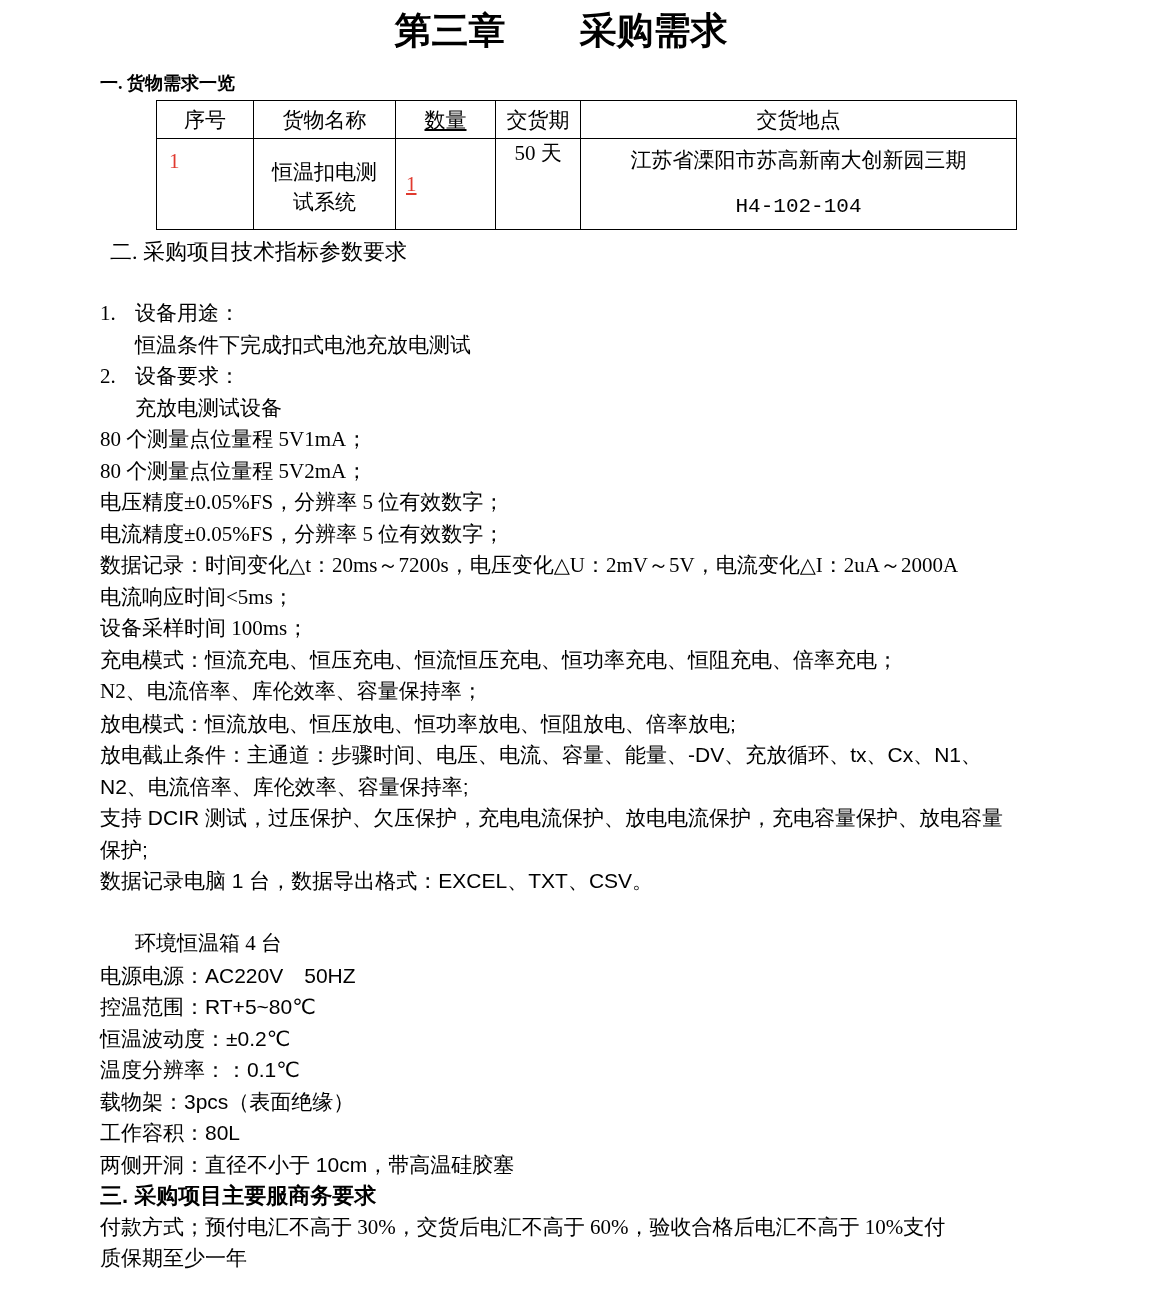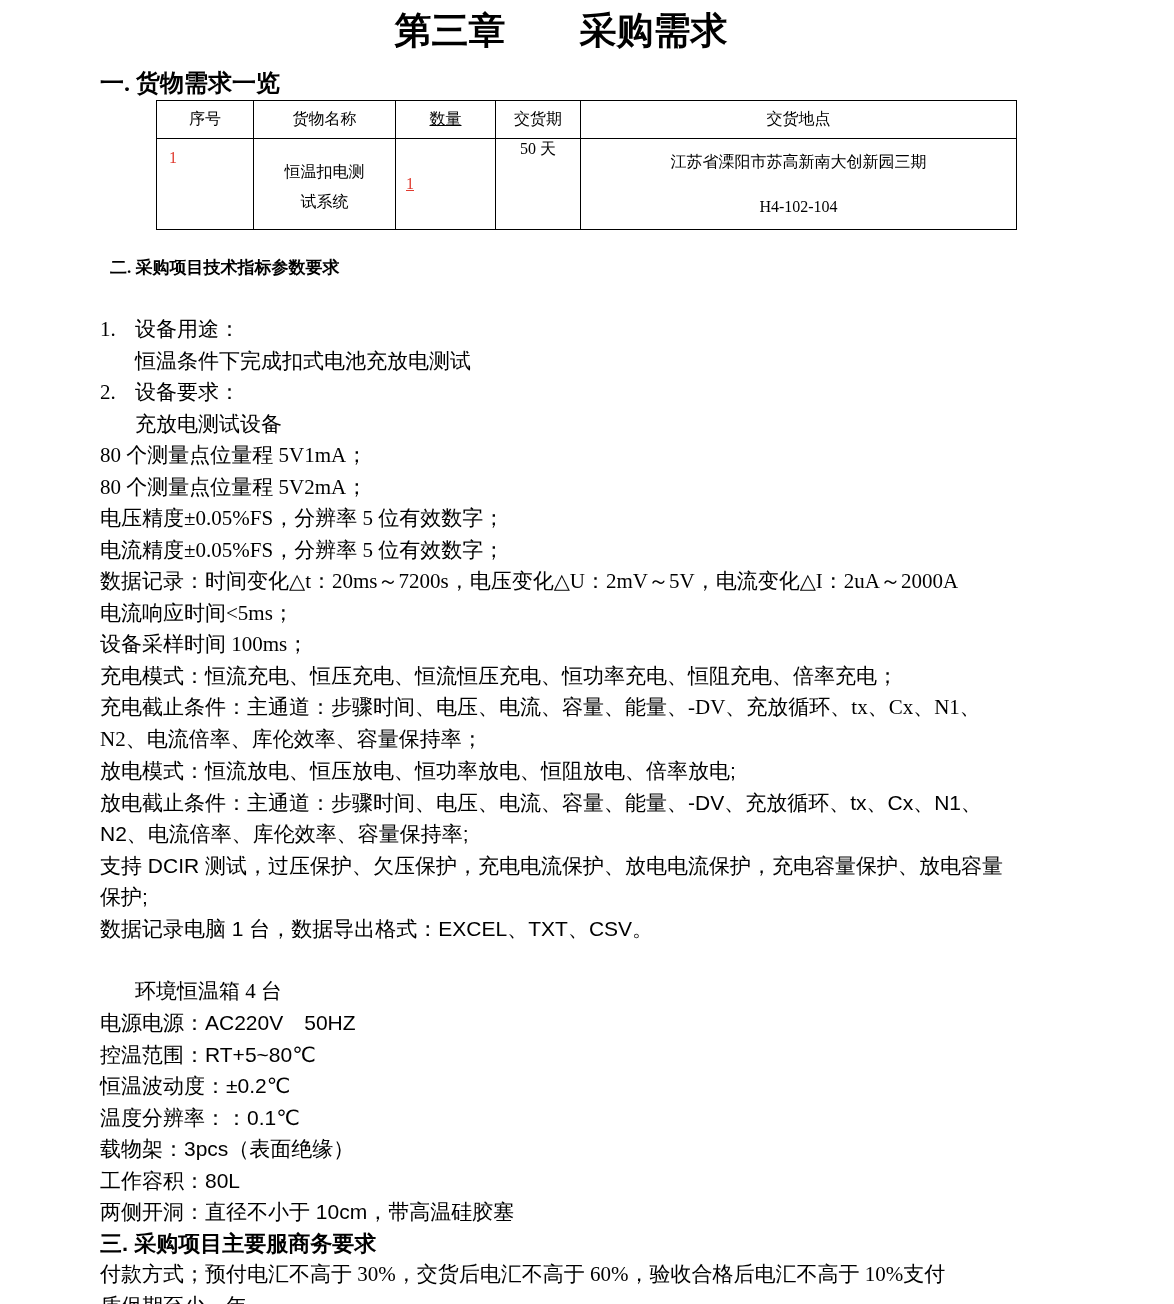--- a/index.html
+++ b/index.html
@@ -16,38 +16,38 @@
   .doc-title {
     padding-top: 8px;
     text-align: center;
     font-size: 37px;
     font-weight: bold;
     line-height: 46px;
     font-family: "Liberation Serif", "DejaVu Serif", serif;
   }
   .h-goods {
     margin: 16px 0 0 100px;
-    font-size: 24px;
+    font-size: 18px;
     font-weight: bold;
     line-height: 26px;
     white-space: nowrap;
   }
   .h-specs {
-    margin: 25px 0 0 110px;
-    font-size: 17px;
-    font-weight: bold;
+    margin: 9px 0 0 110px;
+    font-size: 22px;
+    font-weight: normal;
     line-height: 26px;
     white-space: nowrap;
   }
   table.goods {
     margin: 4px 5px 0 156px;
     border-collapse: collapse;
     table-layout: fixed;
     width: 860px;
-    font-size: 16px;
+    font-size: 21px;
   }
   table.goods td {
     border: 1px solid #000000;
     vertical-align: middle;
     text-align: center;
   }
   tr.hdr td { height: 38px; }
   tr.row td { height: 89px; }
   td.c-serial { width: 97px; }
   td.c-name   { width: 142px; }
@@ -61,21 +61,21 @@
   }
   tr.row td.c-name { line-height: 30px; padding-top: 6px; }
   tr.row td.c-qty {
     text-align: left;
     padding-left: 10px;
   }
   tr.row td.c-period {
     vertical-align: top;
     padding-top: 0;
   }
-  tr.row td.c-loc { line-height: 45px; }
+  tr.row td.c-loc { line-height: 45px; font-family: Liberation Mono, monospace; }
   .red { color: #e03a2f; }
   .body-text {
     margin: 33px 0 0 100px;
     font-size: 21px;
     line-height: 31.5px;
   }
   .line { white-space: nowrap; }
   .serif { font-family: "Liberation Serif", "DejaVu Serif", serif; }
   .sans  { font-family: "Liberation Sans", "DejaVu Sans", sans-serif; }
   .indent { padding-left: 35px; }
@@ -140,21 +140,20 @@
     <div class="line indent">充放电测试设备</div>
 
     <div class="line">80 个测量点位量程 5V1mA；</div>
     <div class="line">80 个测量点位量程 5V2mA；</div>
     <div class="line">电压精度±0.05%FS，分辨率 5 位有效数字；</div>
     <div class="line">电流精度±0.05%FS，分辨率 5 位有效数字；</div>
     <div class="line">数据记录：时间变化△t：20ms～7200s，电压变化△U：2mV～5V，电流变化△I：2uA～2000A</div>
     <div class="line">电流响应时间&lt;5ms；</div>
     <div class="line">设备采样时间 100ms；</div>
     <div class="line">充电模式：恒流充电、恒压充电、恒流恒压充电、恒功率充电、恒阻充电、倍率充电；</div>
-    <div class="line">充电截止条件：主通道：步骤时间、电压、电流、容量、能量、-DV、充放循环、tx、Cx、N1、</div>
     <div class="line">N2、电流倍率、库伦效率、容量保持率；</div>
 
     <div class="line sans">放电模式：恒流放电、恒压放电、恒功率放电、恒阻放电、倍率放电;</div>
     <div class="line sans">放电截止条件：主通道：步骤时间、电压、电流、容量、能量、-DV、充放循环、tx、Cx、N1、</div>
     <div class="line sans">N2、电流倍率、库伦效率、容量保持率;</div>
     <div class="line sans">支持 DCIR 测试，过压保护、欠压保护，充电电流保护、放电电流保护，充电容量保护、放电容量</div>
     <div class="line sans">保护;</div>
     <div class="line sans">数据记录电脑 1 台，数据导出格式：EXCEL、TXT、CSV。</div>
 
     <div class="blank-line"></div>

